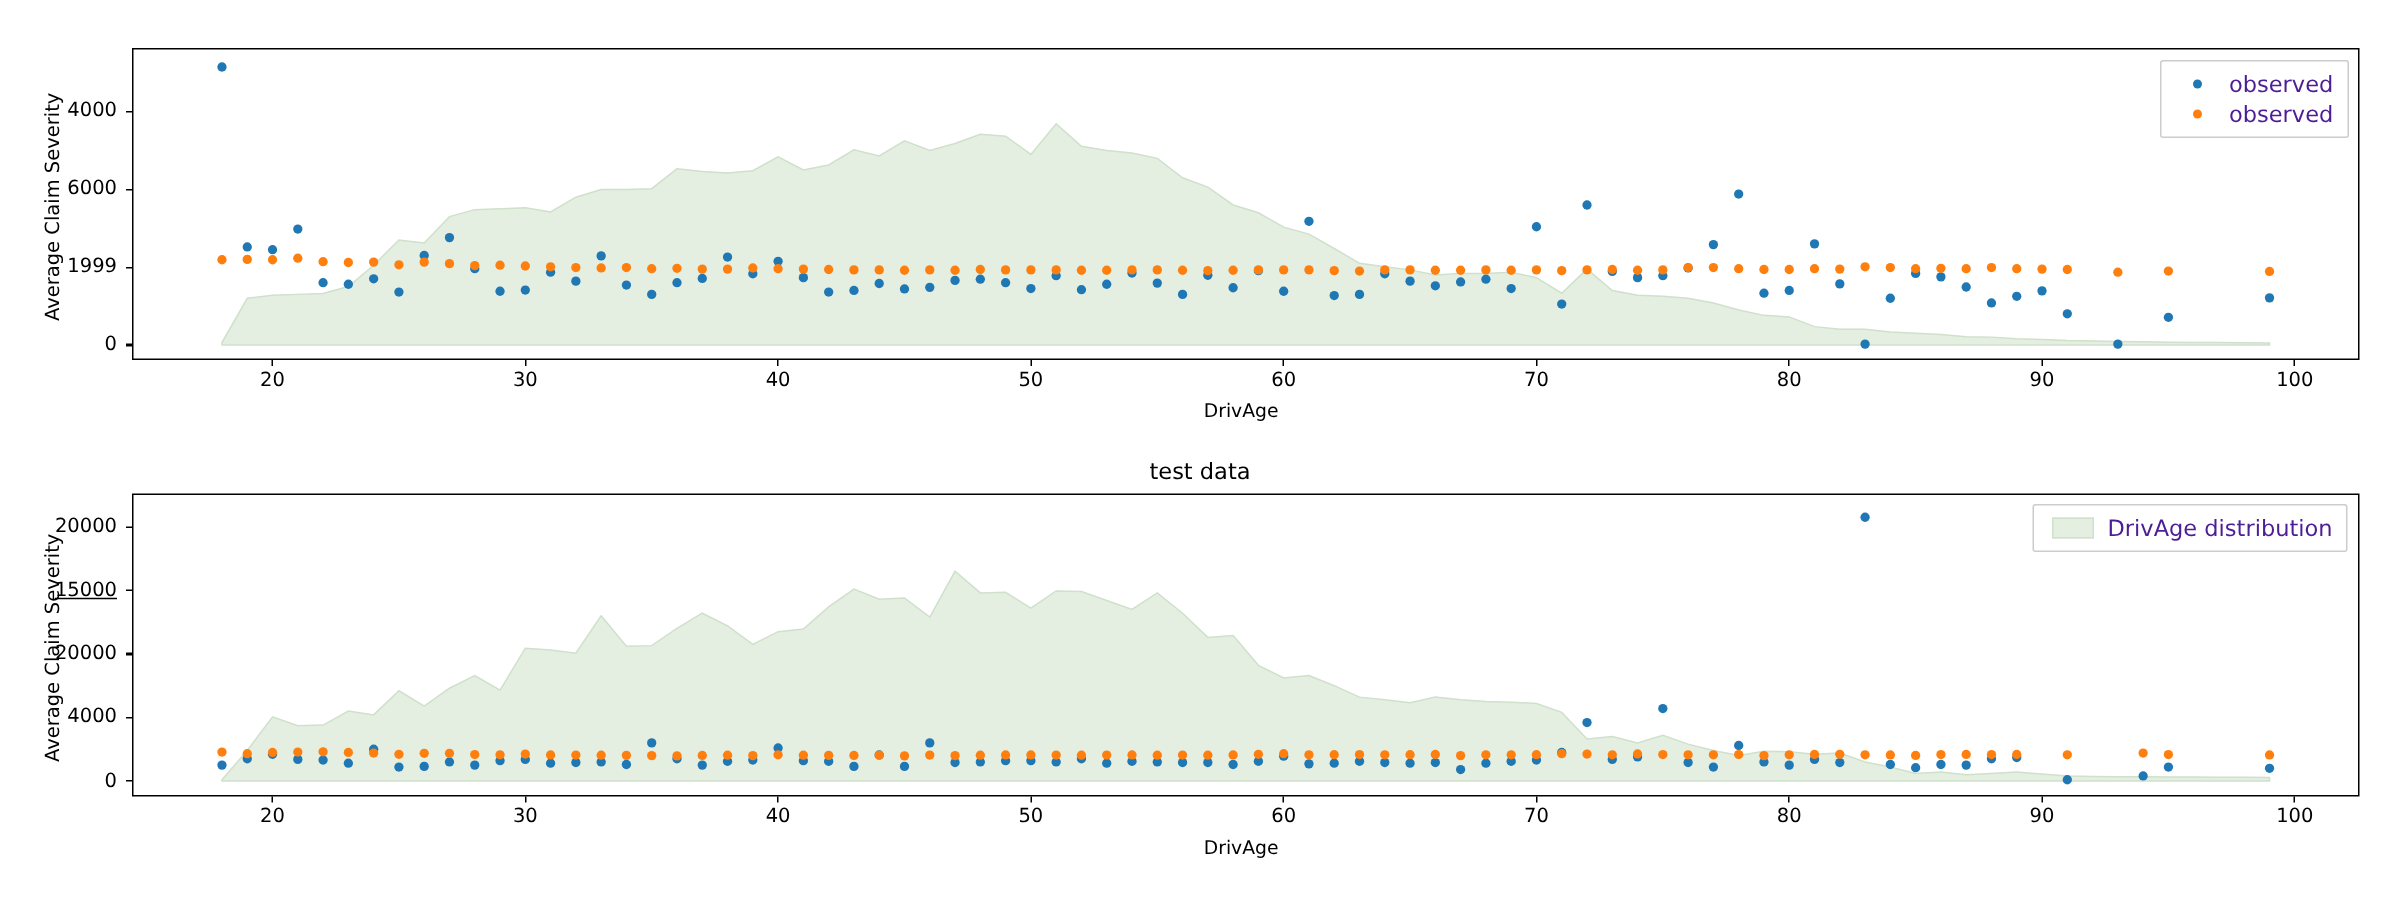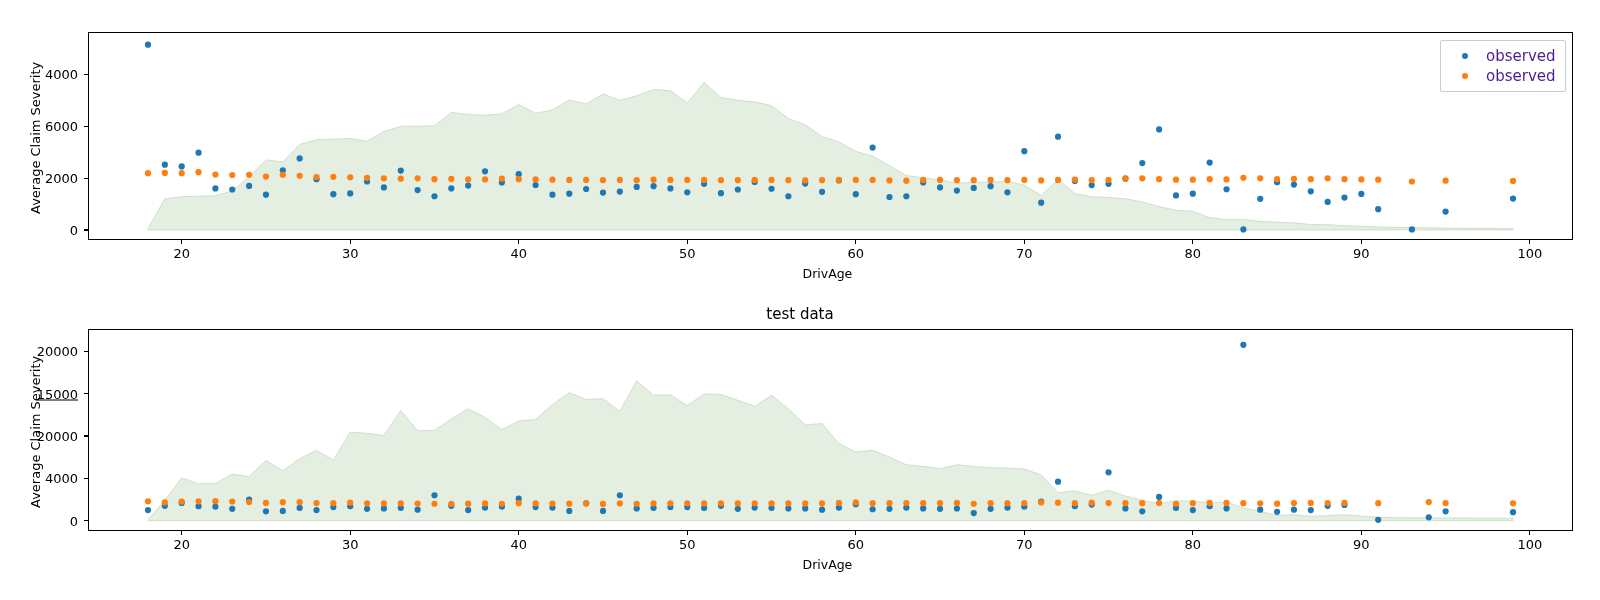--- a/index.html
+++ b/index.html
@@ -305,21 +305,21 @@
               <circle cx="1424.02" cy="147.96" r="3.1" fill="#ff7f0e"></circle>
             </g>
           </svg>
       </div>
     </div>
 
     <div id="ticks-train">
         <div class="tick-mark y" style="left: 84px; top: 229.331px;"></div>
         <div class="tick-label-y" style="left: 16px; top: 229.931px; width: 62px;">0</div>
         <div class="tick-mark y" style="left: 84px; top: 177.507px;"></div>
-        <div class="tick-label-y" style="left: 16px; top: 178.107px; width: 62px;">2000</div>
+        <div class="tick-label-y" style="left: 16px; top: 178.107px; width: 62px;">1999</div>
         <div class="tick-mark y" style="left: 84px; top: 125.683px;"></div>
         <div class="tick-label-y" style="left: 16px; top: 126.283px; width: 62px;">6000</div>
         <div class="tick-mark y" style="left: 84px; top: 73.8591px;"></div>
         <div class="tick-label-y" style="left: 16px; top: 74.4591px; width: 62px;">4000</div>
         <div class="tick-mark x" style="left: 181.088px; top: 240px;"></div>
         <div class="tick-label-x" style="left: 181.688px; top: 246px;">20</div>
         <div class="tick-mark x" style="left: 349.61px; top: 240px;"></div>
         <div class="tick-label-x" style="left: 350.21px; top: 246px;">30</div>
         <div class="tick-mark x" style="left: 518.133px; top: 240px;"></div>
         <div class="tick-label-x" style="left: 518.733px; top: 246px;">40</div>
@@ -548,15 +548,23 @@
         <div class="tick-mark x" style="left: 1023.7px; top: 231px;"></div>
         <div class="tick-label-x" style="left: 1024.3px; top: 237px;">70</div>
         <div class="tick-mark x" style="left: 1192.22px; top: 231px;"></div>
         <div class="tick-label-x" style="left: 1192.82px; top: 237px;">80</div>
         <div class="tick-mark x" style="left: 1360.75px; top: 231px;"></div>
         <div class="tick-label-x" style="left: 1361.35px; top: 237px;">90</div>
         <div class="tick-mark x" style="left: 1529.27px; top: 231px;"></div>
         <div class="tick-label-x" style="left: 1529.87px; top: 237px;">100</div>
       </div>
 
+    <div class="legend" id="legend-test" style="left:1355px; top:36px;">
+      <div class="legend-row">
+        <span class="legend-marker-wrap" style="width:38px;">
+          <span class="legend-patch" id="lg-patch-dist" style="background: rgb(228, 239, 226); border: 1px solid rgb(207, 224, 203);"></span>
+        </span>
+        <span class="legend-text">DrivAge distribution</span>
+      </div>
+    </div>
   </div>
 
 </div>
 
 </body></html>

